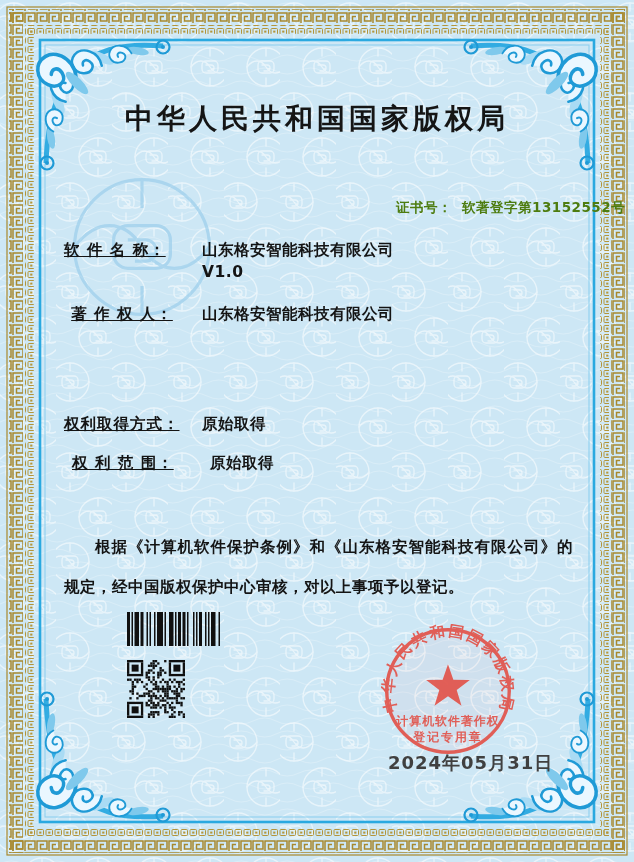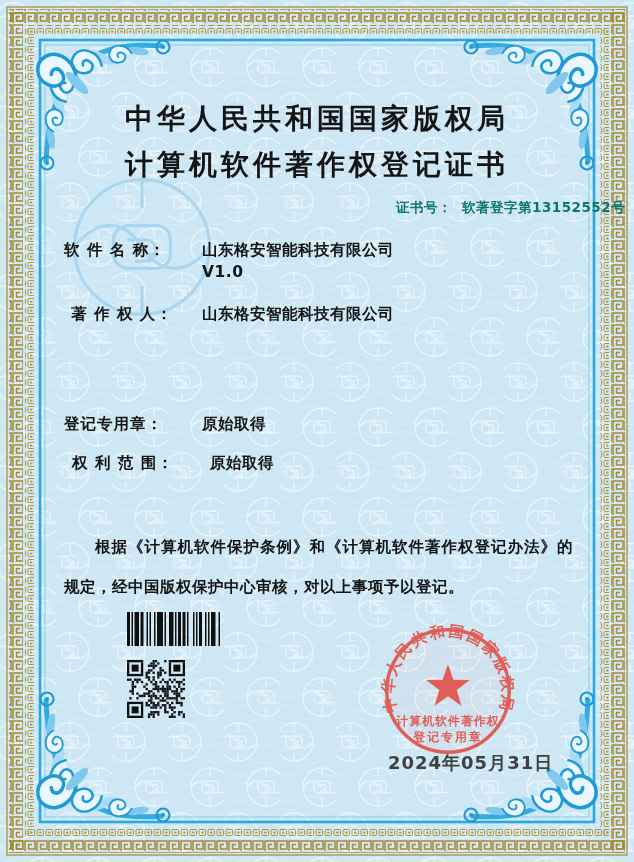--- a/index.html
+++ b/index.html
@@ -14,28 +14,28 @@
   .abs{position:absolute;}
   
   .title{
     position:absolute;left:0;width:634px;text-align:center;
     font-family:"DejaVu Serif","Liberation Serif",serif;
     font-weight:bold;color:#151515;font-size:28px;letter-spacing:4px;
     white-space:nowrap;
   }
   .certno{
     position:absolute;left:396px;top:199px;
-    font-size:13.5px;font-weight:bold;color:#0f766e;
+    font-size:13.5px;font-weight:bold;color:#4d7c0f;
     letter-spacing:.5px;white-space:nowrap;
   }
   .certno .gap{display:inline-block;width:10px;}
   .field-row{position:absolute;left:64px;white-space:nowrap;}
   .field-label{
     display:inline-block;min-width:116px;
-    font-size:15.5px;font-weight:bold;color:#141414;letter-spacing:1px;
+    font-size:15.5px;font-weight:bold;color:#141414;letter-spacing:1px;text-decoration:underline;
   }
   .field-value{
     position:absolute;left:138px;top:0;
     font-size:15.5px;font-weight:bold;color:#141414;letter-spacing:.5px;
   }
   .statement{
     position:absolute;left:64px;top:527px;width:509px;
     font-size:15.5px;font-weight:bold;color:#141414;
     line-height:40px;text-indent:2em;text-align:justify;
     letter-spacing:.5px;
@@ -140,51 +140,50 @@
       </g>
     <g transform="translate(0,862) scale(1,-1)">
         <use href="#cornerOrn"></use>
       </g>
     <g transform="translate(634,862) scale(-1,-1)">
         <use href="#cornerOrn"></use>
       </g>
   </svg>
 
   <div class="title" style="top:100px;">中华人民共和国国家版权局</div>
-  <div class="title" style="top:146px;">计算机软件著作权登记证书</div>
 
   <div class="certno">
     <span>证书号：</span><span class="gap"></span><span>软著登字第13152552号</span>
   </div>
 
   <div class="field-row" style="top:240px;">
     <span class="field-label">软 件 名 称：</span>
     <span class="field-value">山东格安智能科技有限公司</span>
   </div>
   <div class="field-row" style="top:263px;">
     <span class="field-value">V1.0</span>
   </div>
 
   <div class="field-row" style="top:304px;text-align:center;">
     <span class="field-label">著 作 权 人：</span>
     <span class="field-value">山东格安智能科技有限公司</span>
   </div>
 
   <div class="field-row" style="top:414px;">
-    <span class="field-label">登记专用章：</span>
+    <span class="field-label">权利取得方式：</span>
     <span class="field-value">原始取得</span>
   </div>
 
   <div class="field-row" style="top:453px;margin-left:8px;">
     <span class="field-label">权 利 范 围：</span>
     <span class="field-value">原始取得</span>
   </div>
 
 
-  <div class="statement">根据《计算机软件保护条例》和《计算机软件著作权登记办法》的规定，经中国版权保护中心审核，对以上事项予以登记。</div>
+  <div class="statement">根据《计算机软件保护条例》和《山东格安智能科技有限公司》的规定，经中国版权保护中心审核，对以上事项予以登记。</div>
 
   <svg class="abs" style="left:127px;top:612px;" width="96" height="34" viewBox="0 0 96 34" xmlns="http://www.w3.org/2000/svg">
     <g id="barcode-bars" fill="#101010">
         <rect x="0.00" y="0" width="3.00" height="34"></rect>
         <rect x="4.50" y="0" width="1.50" height="34"></rect>
         <rect x="7.50" y="0" width="4.50" height="34"></rect>
         <rect x="13.50" y="0" width="3.00" height="34"></rect>
         <rect x="19.50" y="0" width="1.50" height="34"></rect>
         <rect x="22.50" y="0" width="1.50" height="34"></rect>
         <rect x="27.00" y="0" width="1.50" height="34"></rect>

